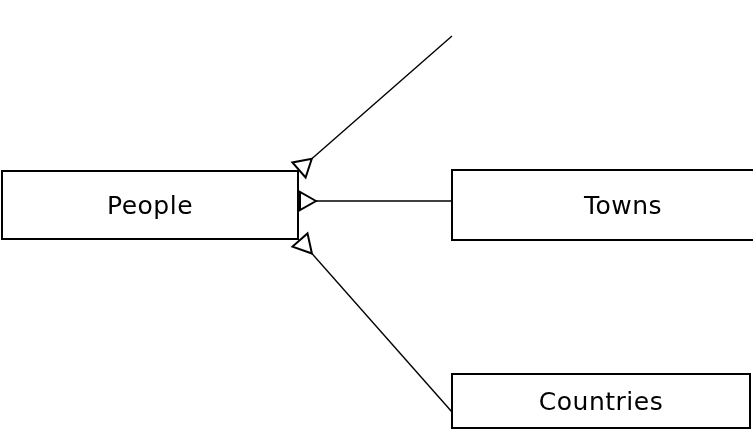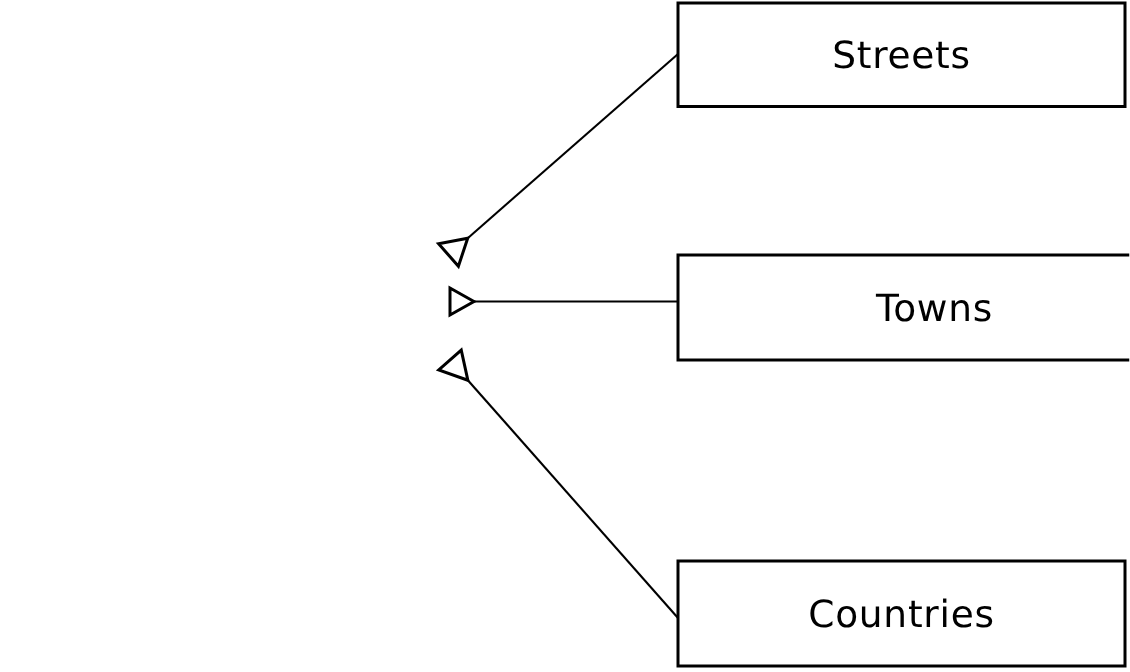--- a/index.html
+++ b/index.html
@@ -26,21 +26,21 @@
   }
   .node-label {
     font-size: 25px;
     color: #000000;
     letter-spacing: 0.5px;
     white-space: nowrap;
   }
   #node-people    { left: 1px;   top: 170px; width: 298px; height: 70px; }
   #node-streets   { left: 451px; top: 1px;   width: 300px; height: 71px; }
   #node-towns     { left: 451px; top: 169px; width: 344px; height: 72px; }
-  #node-countries { left: 451px; top: 373px; width: 300px; height: 72px; }
+  #node-countries { left: 451px; top: 373px; width: 300px; height: 56px; }
   #connector-layer {
     position: absolute;
     left: 0;
     top: 0;
     width: 753px;
     height: 448px;
     pointer-events: none;
   }
   .edge-line {
     stroke: #000000;
@@ -52,24 +52,24 @@
     stroke-width: 2;
     fill: #ffffff;
     stroke-linejoin: miter;
   }
 </style>
 </head>
 <body>
 
 <div id="canvas">
 
+  <div class="node" id="node-people">
+    <span class="node-label">People</span>
+  </div>
 
-  <div class="node" id="node-streets">
-    <span class="node-label">Streets</span>
-  </div>
 
   <div class="node" id="node-towns">
     <span class="node-label">Towns</span>
   </div>
 
   <div class="node" id="node-countries">
     <span class="node-label">Countries</span>
   </div>
 
   <svg id="connector-layer" viewBox="0 0 753 448" xmlns="http://www.w3.org/2000/svg">

